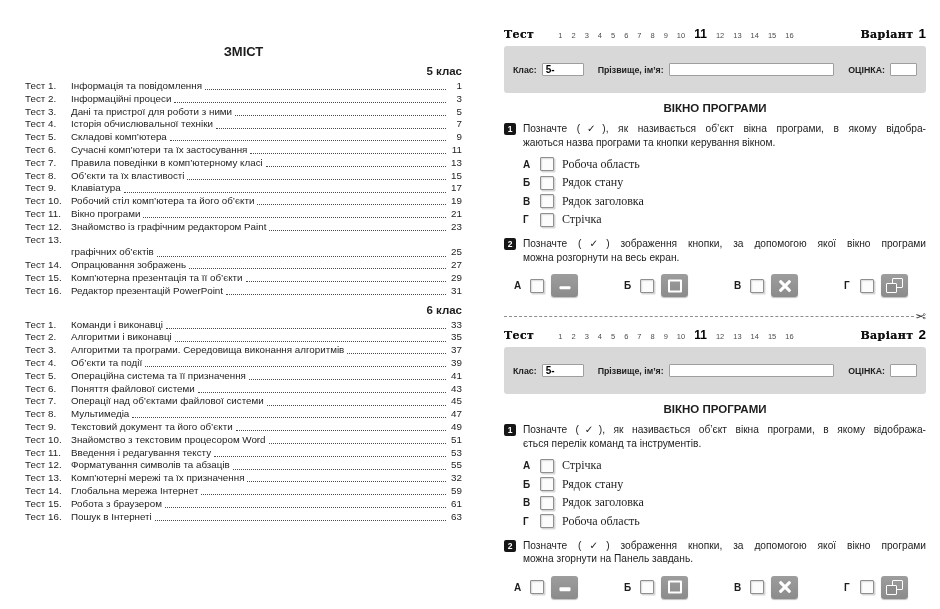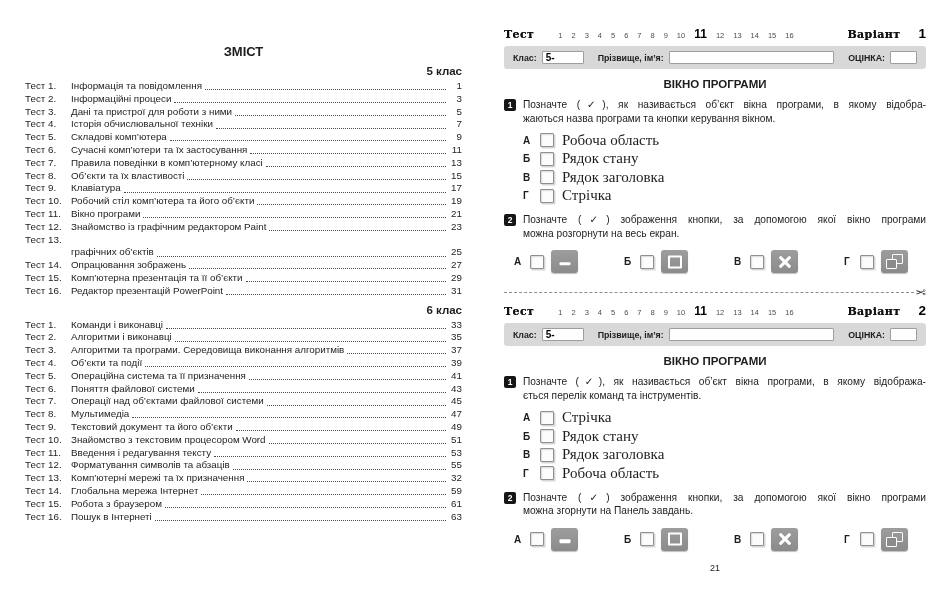--- a/index.html
+++ b/index.html
@@ -23,24 +23,24 @@
   .toc-page-num{flex:none;min-width:13px;text-align:right;}
 
   
   .page-right{position:absolute;left:504px;top:26px;width:422px;}
   .strip{display:flex;justify-content:space-between;align-items:baseline;height:18px;}
   .strip-left{display:flex;align-items:baseline;gap:24px;}
   .nums{display:flex;align-items:baseline;gap:9px;}
   .display-word{font-family:"DejaVu Serif",serif;font-weight:bold;font-size:11px;letter-spacing:.4px;color:#111;text-shadow:0 0 .5px #333;}
   .test-num{font-size:7.5px;color:#4d4d4d;}
   .test-num[data-active="yes"]{font-size:12px;font-weight:bold;color:#000;}
-  .variant-label{display:flex;align-items:baseline;gap:18px;}
+  .variant-label{display:flex;align-items:baseline;gap:5px;}
   .variant-number{font-size:13.5px;font-weight:bold;color:#000;}
 
-  .band{background:var(--band-bg,#d8d8d8);border-radius:3px;display:flex;align-items:center;gap:5px;padding:4px 9px;margin-top:2px;height:15px;}
+  .band{background:var(--band-bg,#d8d8d8);border-radius:3px;display:flex;align-items:center;gap:5px;padding:16px 9px;margin-top:2px;height:15px;}
   .band-label{font-weight:bold;font-size:8.8px;white-space:nowrap;}
   .name-label,.score-label{margin-left:9px;}
   .input{background:#fff;border:1px solid #9e9e9e;height:13px;font-family:"Liberation Sans",sans-serif;font-size:10px;font-weight:bold;padding:0 3px;box-sizing:border-box;border-radius:1px;}
   .class-input{width:42px;}
   .name-input{flex:1;}
   .score-input{width:27px;}
 
   .section-title{text-align:center;font-weight:bold;font-size:11.5px;margin:9px 0 4px;}
 
   .question{display:flex;gap:7px;margin-top:8px;}
@@ -48,21 +48,21 @@
            font-size:8.5px;font-weight:bold;display:flex;align-items:center;justify-content:center;border-radius:2px;}
   .q-body{flex:1;min-width:0;}
   .q-line{font-size:10.2px;line-height:13.6px;}
   .q-lines > .q-line:not(:last-child){text-align:justify;text-align-last:justify;}
 
   .text-options{margin-top:6px;}
   .opt-row{display:flex;align-items:center;gap:8px;height:18.5px;}
   .opt-letter{font-weight:bold;font-size:10px;width:9px;flex:none;}
   .checkbox{width:12px;height:12px;flex:none;background:#fcfcfc;border:1px solid #8f8f8f;border-radius:1px;
             box-shadow:1.5px 1.5px 0 rgba(0,0,0,.16), inset 1px 1px 1.5px rgba(0,0,0,.14);}
-  .opt-text{font-family:"Liberation Serif",serif;font-size:15px;}
+  .opt-text{font-family:"Liberation Serif",serif;font-size:12px;}
 
   .img-options{display:flex;justify-content:space-between;margin:10px 18px 2px 10px;}
   .img-opt{display:flex;align-items:center;gap:7px;}
   .win-btn{width:27px;height:23px;border-radius:3px;position:relative;flex:none;
            background:linear-gradient(#9d9d9d,var(--window-button-bg,#8b8b8b));
            box-shadow:0 1px 1px rgba(0,0,0,.25);}
   [data-icon="minimize-button"]::before{content:"";position:absolute;left:50%;top:58%;transform:translate(-50%,-50%);
            width:11px;height:3.5px;background:#fff;border-radius:1px;}
   [data-icon="maximize-button"]::before{content:"";position:absolute;left:50%;top:50%;transform:translate(-50%,-50%);
            width:10px;height:9px;border:2px solid #fff;border-radius:1px;}

